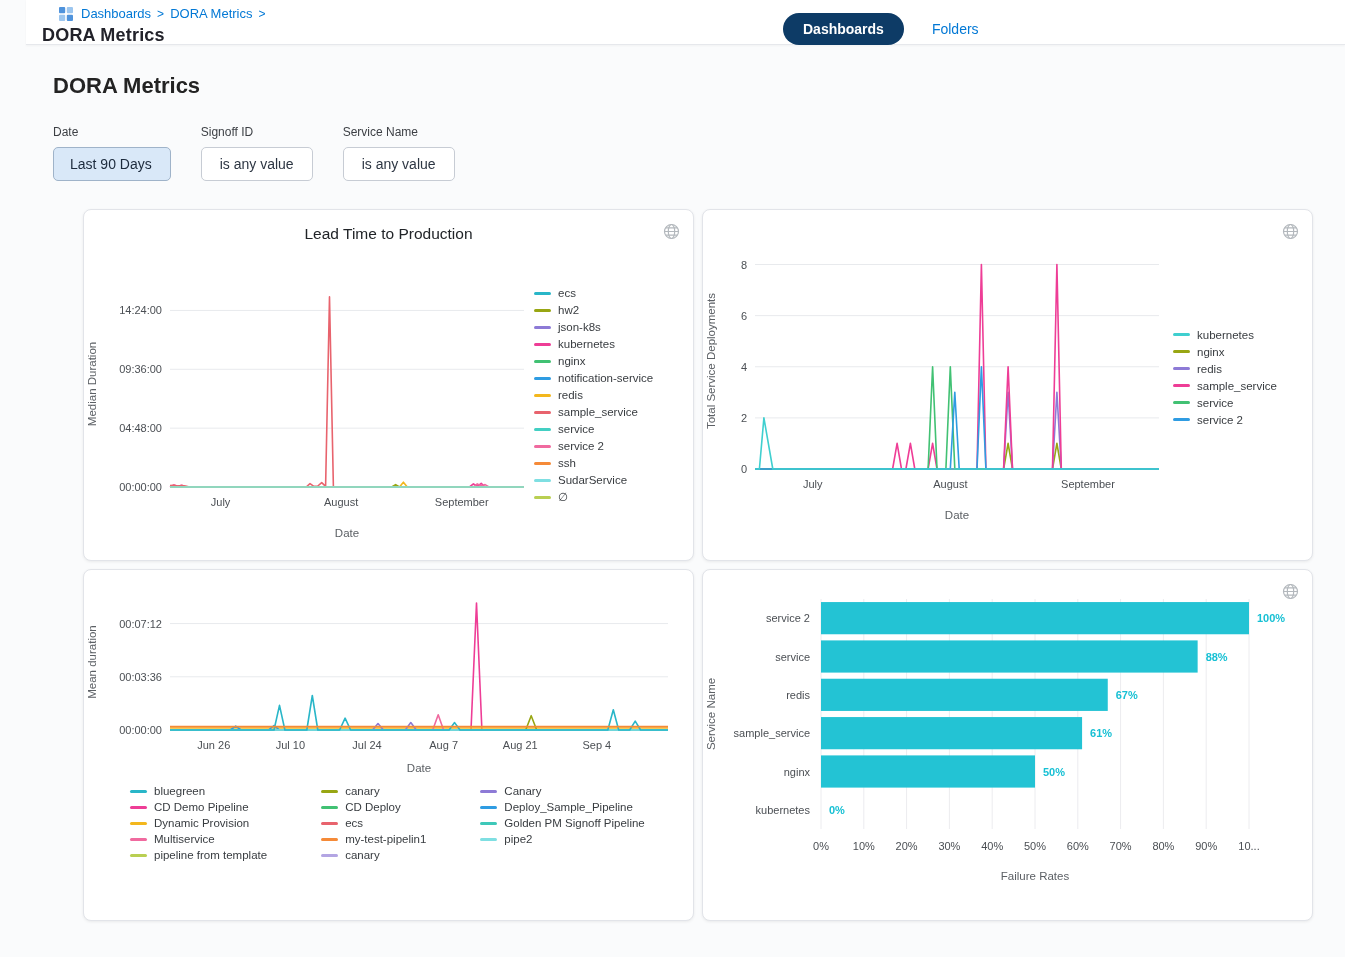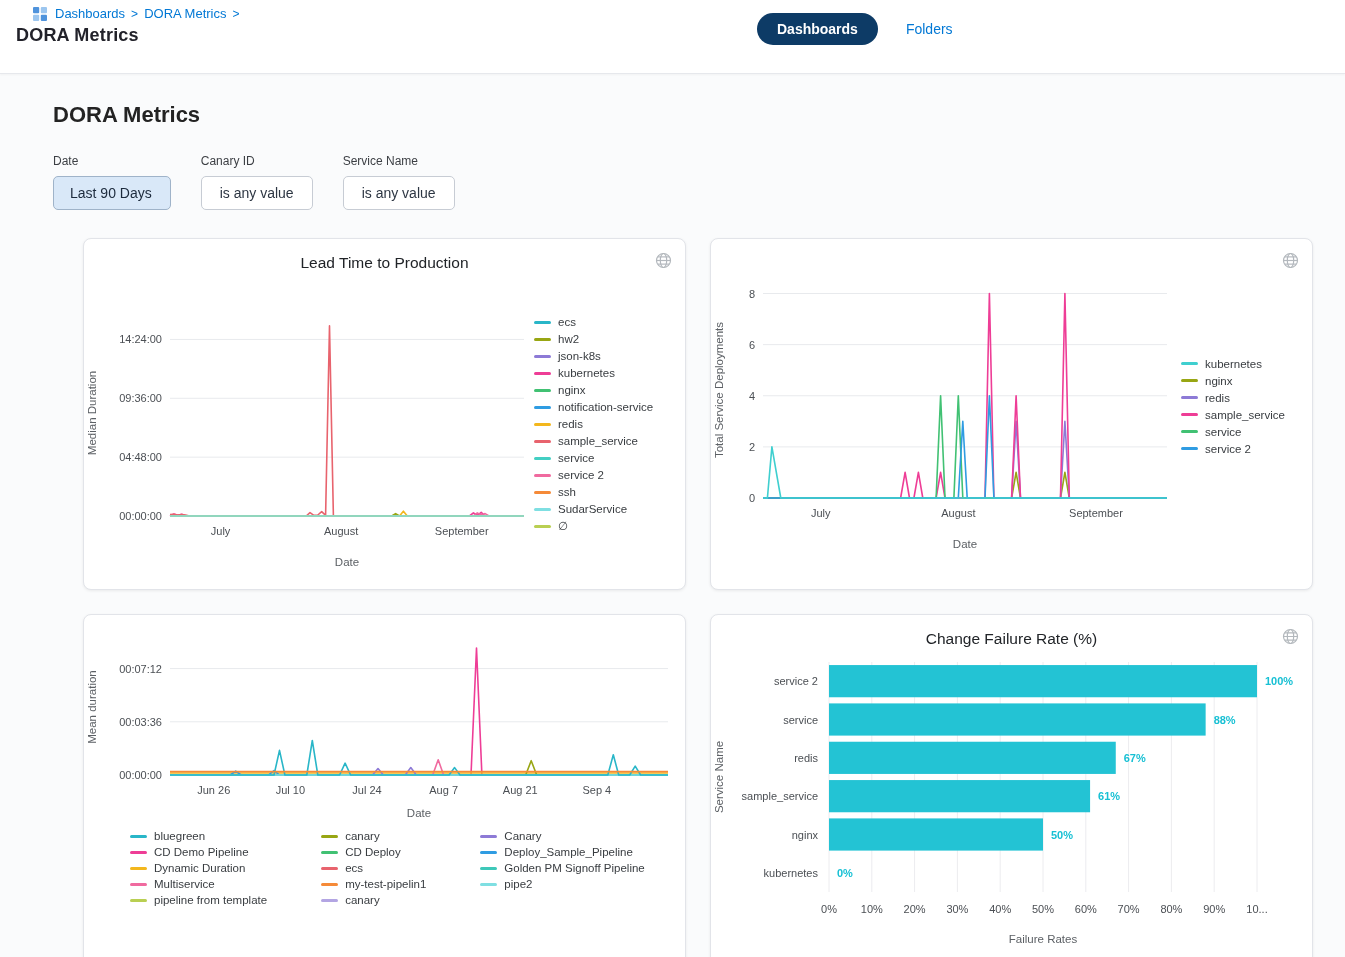--- a/index.html
+++ b/index.html
@@ -1,37 +1,37 @@
 <!DOCTYPE html>
 <html><head>
 <meta charset="utf-8">
 <style>
   * { margin:0; padding:0; box-sizing:border-box; }
   html,body { width:1345px; height:957px; font-family:"Liberation Sans", sans-serif; background:#fafbfc; color:#1f2126; overflow:hidden; }
 
   
-  .topbar { background:#fff; height:74px; padding:6px 24px 0 16px; position:relative; border-bottom:1px solid #e6e8ec; box-shadow:0 1px 2px rgba(0,0,0,.04); }
+  .topbar { background:#fff; height:45px; padding:6px 24px 0 16px; position:relative; border-bottom:1px solid #e6e8ec; box-shadow:0 1px 2px rgba(0,0,0,.04);margin-left:26px; }
   .breadcrumb { display:flex; align-items:center; gap:6px; margin-left:17px; font-size:13px; }
   .breadcrumb a { color:#0278d5; text-decoration:none; cursor:pointer; }
   .breadcrumb .sep { color:#0278d5; font-size:12px; }
   .grid-icon { width:14px; height:14px; display:inline-block; margin-right:2px; }
   .topbar h1 { font-size:18px; font-weight:700; color:#22222a; margin-top:4px; letter-spacing:.2px; }
   .tab-group { position:absolute; left:757px; top:13px; display:flex; align-items:center; gap:28px; }
   .tab-pill { background:#0d3b66; color:#fff; border:none; border-radius:999px; padding:8px 20px; font-size:14px; font-weight:600; font-family:inherit; cursor:pointer; }
   .tab-link { background:none; border:none; color:#0278d5; font-size:14px; font-family:inherit; cursor:pointer; }
 
   
   .content { padding:28px 32px 0 53px; }
   .content h2 { font-size:22px; font-weight:700; color:#232323; margin-bottom:26px; }
   .filters { display:flex; gap:30px; margin-bottom:28px; }
   .filter-group .f-label { font-size:12px; color:#3c3f44; margin-bottom:8px; }
   .filter-btn { font-family:inherit; font-size:14px; color:#2d3643; background:#fff; border:1px solid #c7ccd4; border-radius:5px; padding:8px 18px; cursor:pointer; }
   .filter-btn.active { background:#d9e8f8; border-color:#9fb3c9; color:#1c2a3c;padding-left:16px; }
 
-  .grid { display:grid; grid-template-columns:1fr 1fr; gap:24px;padding-left:30px; }
+  .grid { display:grid; grid-template-columns:1fr 1fr; gap:8px;padding-left:30px; }
   .card { background:#fff; border:1px solid #e2e4e9; border-radius:8px; box-shadow:0 1px 3px rgba(0,0,0,.07); height:352px; position:relative; overflow:hidden; }
   .card-head { position:relative; text-align:center; padding-top:15px; }
   .card-head h3 { font-size:15.5px; font-weight:500; color:#212428; }
   .globe { position:absolute; right:13px; top:13px; }
 
   .card-body { display:flex; align-items:center; }
   .legend-right { display:flex; flex-direction:column; justify-content:center; gap:3px; width:160px; padding-right:6px; }
   .legend-item { display:flex; align-items:center; gap:7px; font-size:11.5px; color:#383c40; line-height:14px; cursor:pointer; white-space:nowrap; }
   .swatch { display:inline-block; width:17px; height:3px; border-radius:2px; flex:0 0 auto; }
   .card-body.col { flex-direction:column; align-items:flex-start; }
@@ -67,21 +67,21 @@
 
 <main class="content">
   <h2>DORA Metrics</h2>
 
   <div class="filters">
     <div class="filter-group">
       <div class="f-label">Date</div>
       <button class="filter-btn active">Last 90 Days</button>
     </div>
     <div class="filter-group">
-      <div class="f-label">Canary ID</div>
+      <div class="f-label">Signoff ID</div>
       <button class="filter-btn">is any value</button>
     </div>
     <div class="filter-group">
       <div class="f-label">Service Name</div>
       <button class="filter-btn">is any value</button>
     </div>
   </div>
 
   <div class="grid">
 
@@ -285,21 +285,21 @@
             <div class="legend-item">
               <span class="swatch" style="background: rgb(41, 182, 200);"></span>
               <span>bluegreen</span>
             </div>
             <div class="legend-item">
               <span class="swatch" style="background: rgb(238, 61, 150);"></span>
               <span>CD Demo Pipeline</span>
             </div>
             <div class="legend-item">
               <span class="swatch" style="background: rgb(243, 183, 29);"></span>
-              <span>Dynamic Duration</span>
+              <span>Dynamic Provision</span>
             </div>
             <div class="legend-item">
               <span class="swatch" style="background: rgb(240, 106, 159);"></span>
               <span>Multiservice</span>
             </div>
             <div class="legend-item">
               <span class="swatch" style="background: rgb(185, 207, 82);"></span>
               <span>pipeline from template</span>
             </div>
             <div class="legend-item">
@@ -337,21 +337,20 @@
             <div class="legend-item">
               <span class="swatch" style="background: rgb(127, 223, 226);"></span>
               <span>pipe2</span>
             </div>
           </div>
       </div>
     </section>
 
     <section class="card">
       <div class="card-head">
-        <h3>Change Failure Rate (%)</h3>
         <svg class="globe" width="17" height="17" viewBox="0 0 16 16">
           <g fill="none" stroke="#b3b8bd" stroke-width="1.1">
             <circle cx="8" cy="8" r="6.6"></circle>
               <ellipse cx="8" cy="8" rx="3" ry="6.6"></ellipse>
             <line x1="1.4" y1="8" x2="14.6" y2="8"></line>
               <line x1="2.4" y1="4.6" x2="13.6" y2="4.6"></line>
               <line x1="2.4" y1="11.4" x2="13.6" y2="11.4"></line>
           </g>
         </svg>
       </div>

